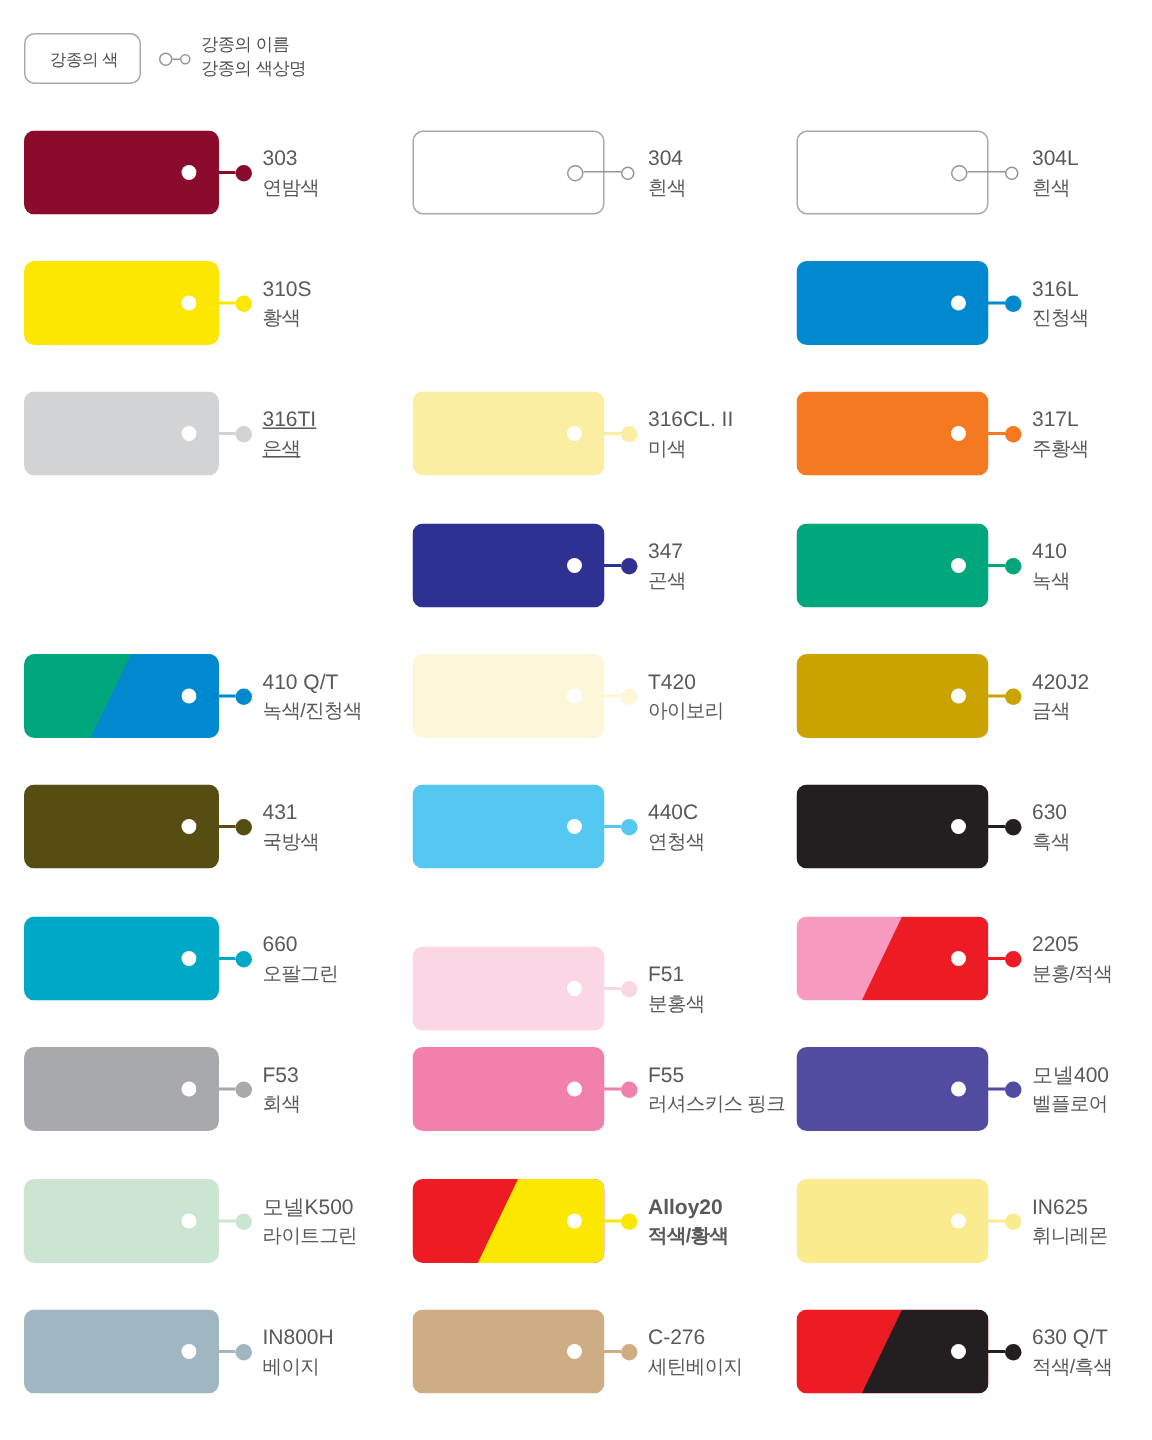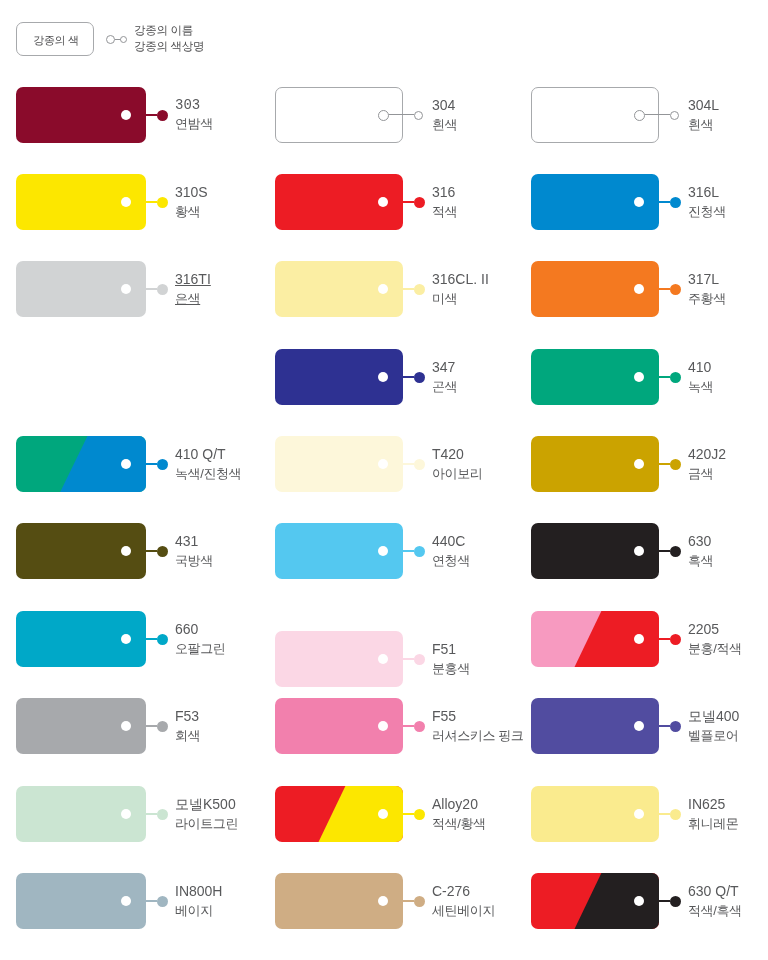--- a/index.html
+++ b/index.html
@@ -181,21 +181,21 @@
   <div class="legend-ring" id="legend-ring-inner"></div>
   <div id="legend-connector"></div>
   <div class="legend-ring" id="legend-ring-outer"></div>
   <div id="legend-text">
     <span>강종의 이름</span><br>
     <span>강종의 색상명</span>
   </div>
 </div>
 
 <div id="grid">
-    <div class="cell" style="left: 16px; top: 87px; width: 250px; height: 56px; font-family: Liberation Mono, monospace;">
+    <div class="cell" style="left: 16px; top: 87px; width: 250px; height: 56px;">
       <div class="chip" style="width: 130px; height: 56px;">
         <div class="base" style="background: rgb(138, 11, 43);"></div>
       </div>
       <div class="dot-white" style="left: 105px; top: 23px;"></div>
       <div class="connector" style="left: 115px; top: 27.2px; width: 26px; background: rgb(138, 11, 43);"></div>
       <div class="dot-color" style="left: 141px; top: 22.5px; background: rgb(138, 11, 43);"></div>
       <div class="label" style="left: 159px; top: 9px;">
         <span class="code">303</span>
         <span class="name">연밤색</span>
       </div>
@@ -225,32 +225,20 @@
         <div class="base" style="background: rgb(252, 231, 0);"></div>
       </div>
       <div class="dot-white" style="left: 105px; top: 23px;"></div>
       <div class="connector" style="left: 115px; top: 27.2px; width: 26px; background: rgb(252, 231, 0);"></div>
       <div class="dot-color" style="left: 141px; top: 22.5px; background: rgb(252, 231, 0);"></div>
       <div class="label" style="left: 159px; top: 9px;">
         <span class="code">310S</span>
         <span class="name">황색</span>
       </div>
     </div>
-    <div class="cell" style="left: 275px; top: 174px; width: 248px; height: 56px;">
-      <div class="chip" style="width: 128px; height: 56px;">
-        <div class="base" style="background: rgb(237, 28, 36);"></div>
-      </div>
-      <div class="dot-white" style="left: 103px; top: 23px;"></div>
-      <div class="connector" style="left: 113px; top: 27.2px; width: 26px; background: rgb(237, 28, 36);"></div>
-      <div class="dot-color" style="left: 139px; top: 22.5px; background: rgb(237, 28, 36);"></div>
-      <div class="label" style="left: 157px; top: 9px;">
-        <span class="code">316</span>
-        <span class="name">적색</span>
-      </div>
-    </div>
     <div class="cell" style="left: 531px; top: 174px; width: 248px; height: 56px;">
       <div class="chip" style="width: 128px; height: 56px;">
         <div class="base" style="background: rgb(0, 137, 207);"></div>
       </div>
       <div class="dot-white" style="left: 103px; top: 23px;"></div>
       <div class="connector" style="left: 113px; top: 27.2px; width: 26px; background: rgb(0, 137, 207);"></div>
       <div class="dot-color" style="left: 139px; top: 22.5px; background: rgb(0, 137, 207);"></div>
       <div class="label" style="left: 157px; top: 9px;">
         <span class="code">316L</span>
         <span class="name">진청색</span>
@@ -467,21 +455,21 @@
         <div class="base" style="background: rgb(203, 229, 210);"></div>
       </div>
       <div class="dot-white" style="left: 105px; top: 23px;"></div>
       <div class="connector" style="left: 115px; top: 27.2px; width: 26px; background: rgb(203, 229, 210);"></div>
       <div class="dot-color" style="left: 141px; top: 22.5px; background: rgb(203, 229, 210);"></div>
       <div class="label" style="left: 159px; top: 9px;">
         <span class="code">모넬K500</span>
         <span class="name">라이트그린</span>
       </div>
     </div>
-    <div class="cell" style="left: 275px; top: 786px; width: 248px; height: 56px;">
+    <div class="cell" style="left: 275px; top: 786px; width: 248px; height: 56px; font-weight: bold;">
       <div class="chip" style="width: 128px; height: 56px;">
         <div class="base" style="background: rgb(237, 28, 36);"></div>
         <div class="wedge" style="background: rgb(252, 231, 0); clip-path: polygon(55% 0px, 100% 0px, 100% 100%, 34% 100%);"></div>
       </div>
       <div class="dot-white" style="left: 103px; top: 23px;"></div>
       <div class="connector" style="left: 113px; top: 27.2px; width: 26px; background: rgb(252, 231, 0);"></div>
       <div class="dot-color" style="left: 139px; top: 22.5px; background: rgb(252, 231, 0);"></div>
       <div class="label" style="left: 157px; top: 9px;">
         <span class="code">Alloy20</span>
         <span class="name">적색/황색</span>

